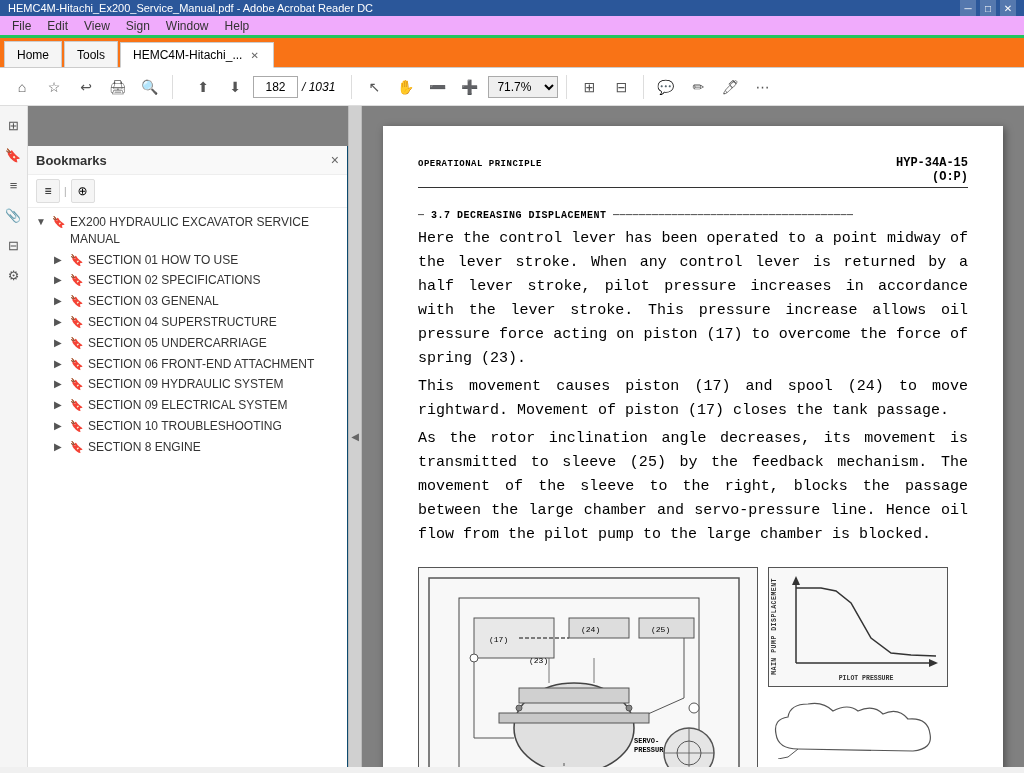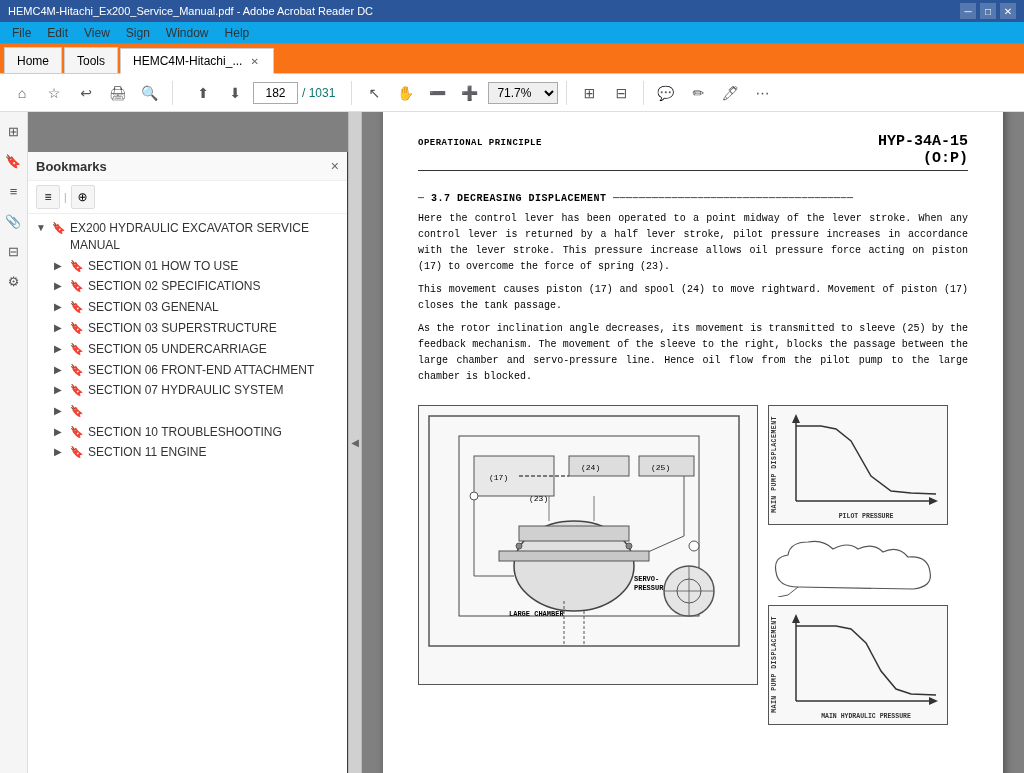--- a/index.html
+++ b/index.html
@@ -2,42 +2,42 @@
 <html><head>
   <meta charset="utf-8">
   <style>
     * { margin: 0; padding: 0; box-sizing: border-box; }
     body { font-family: 'Segoe UI', Arial, sans-serif; font-size: 12px; background: #f0f0f0; width: 1024px; height: 773px; overflow: hidden; }
 
     
     .title-bar {
       background: #2b579a;
       color: white;
-      height: 22px;
+      height: 16px;
       display: flex;
       align-items: center;
       padding: 0 8px;
       font-size: 11px;
     }
     .title-bar-title { flex: 1; }
     .title-bar-controls { display: flex; gap: 4px; }
     .title-bar-btn {
       width: 16px; height: 16px;
       background: rgba(255,255,255,0.2);
       border: none;
       color: white;
       font-size: 10px;
       cursor: pointer;
       display: flex; align-items: center; justify-content: center;
     }
 
     
     .menu-bar {
-      background: #0ea5e9;
-      border-bottom: 1px solid #22c55e;
+      background: #f0abfc;
+      border-bottom: 3px solid #22c55e;
       height: 22px;
       display: flex;
       align-items: center;
       padding: 2px 4px;
     }
     .menu-item {
       padding: 2px 8px;
       font-size: 12px;
       cursor: pointer;
       color: #333;
@@ -110,21 +110,21 @@
       gap: 4px;
       margin: 0 8px;
     }
     .page-input {
       width: 45px;
       height: 22px;
       border: 1px solid #aaa;
       text-align: center;
       font-size: 12px;
     }
-    .page-total { font-size: 12px; color: #0f766e; }
+    .page-total { font-size: 12px; color: #000000; font-style: italic; }
     .zoom-select {
       height: 22px;
       border: 1px solid #aaa;
       font-size: 12px;
       padding: 0 4px;
       width: 70px;
     }
 
     
     .main-area {
@@ -236,21 +236,20 @@
     }
 
     
     .pdf-area {
       flex: 1;
       overflow: auto;
       background: #808080;
       display: flex;
       justify-content: center;
       padding: 20px;
-      align-items: center;
     }
 
     
     .collapse-handle {
       width: 14px;
       background: #d0d0d0;
       border-left: 1px solid #bbb;
       border-right: 1px solid #bbb;
       display: flex;
       align-items: center;
@@ -274,34 +273,33 @@
     .pdf-header-row {
       display: flex;
       justify-content: space-between;
       align-items: baseline;
       margin-bottom: 2px;
       border-bottom: 1px solid #333;
       padding-bottom: 3px;
     }
     .pdf-header-left { font-size: 9px; font-weight: bold; letter-spacing: 0.5px; }
     .pdf-header-center { font-size: 11px; font-weight: bold; text-align: center; flex: 1; }
-    .pdf-header-right { font-size: 15px; font-weight: bold; }
+    .pdf-header-right { font-size: 12px; font-weight: bold; }
 
     .pdf-section-title {
       font-size: 10px;
       font-weight: bold;
       margin: 22px 0 6px 0;
       letter-spacing: 0.5px;
     }
     .pdf-body-text {
-      font-size: 10px;
+      font-size: 15px;
       line-height: 1.6;
       text-align: justify;
       margin-bottom: 4px;
-      margin-top: 7px;
     }
 
     .pdf-diagram-area {
       display: flex;
       gap: 10px;
       margin-top: 20px;
       align-items: flex-start;
     }
     .pdf-diagram-main {
       border: 1px solid #555;
@@ -476,50 +474,51 @@
             <span class="tree-label">SECTION 02 SPECIFICATIONS</span>
           </div>
           <div class="tree-item">
             <span class="tree-toggle">▶</span>
             <span class="tree-icon">🔖</span>
             <span class="tree-label">SECTION 03 GENENAL</span>
           </div>
           <div class="tree-item">
             <span class="tree-toggle">▶</span>
             <span class="tree-icon">🔖</span>
-            <span class="tree-label">SECTION 03 SUPERSTRUCTURE</span>
+            <span class="tree-label">SECTION 04 SUPERSTRUCTURE</span>
           </div>
           <div class="tree-item">
             <span class="tree-toggle">▶</span>
             <span class="tree-icon">🔖</span>
             <span class="tree-label">SECTION 05 UNDERCARRIAGE</span>
           </div>
           <div class="tree-item">
             <span class="tree-toggle">▶</span>
             <span class="tree-icon">🔖</span>
             <span class="tree-label">SECTION 06 FRONT-END ATTACHMENT</span>
           </div>
           <div class="tree-item">
             <span class="tree-toggle">▶</span>
             <span class="tree-icon">🔖</span>
-            <span class="tree-label">SECTION 07 HYDRAULIC SYSTEM</span>
-          </div>
-          <div class="tree-item">
-            <span class="tree-toggle">▶</span>
-            <span class="tree-icon">🔖</span>
+            <span class="tree-label">SECTION 09 HYDRAULIC SYSTEM</span>
+          </div>
+          <div class="tree-item">
+            <span class="tree-toggle">▶</span>
+            <span class="tree-icon">🔖</span>
+            <span class="tree-label">SECTION 09 ELECTRICAL SYSTEM</span>
           </div>
           <div class="tree-item">
             <span class="tree-toggle">▶</span>
             <span class="tree-icon">🔖</span>
             <span class="tree-label">SECTION 10 TROUBLESHOOTING</span>
           </div>
           <div class="tree-item">
             <span class="tree-toggle">▶</span>
             <span class="tree-icon">🔖</span>
-            <span class="tree-label">SECTION 11 ENGINE</span>
+            <span class="tree-label">SECTION 8 ENGINE</span>
           </div>
         </div>
       </div>
     </div>
   </div>
 
   <div class="collapse-handle">◀</div>
 
   <div class="pdf-area">
     <div class="pdf-page">

